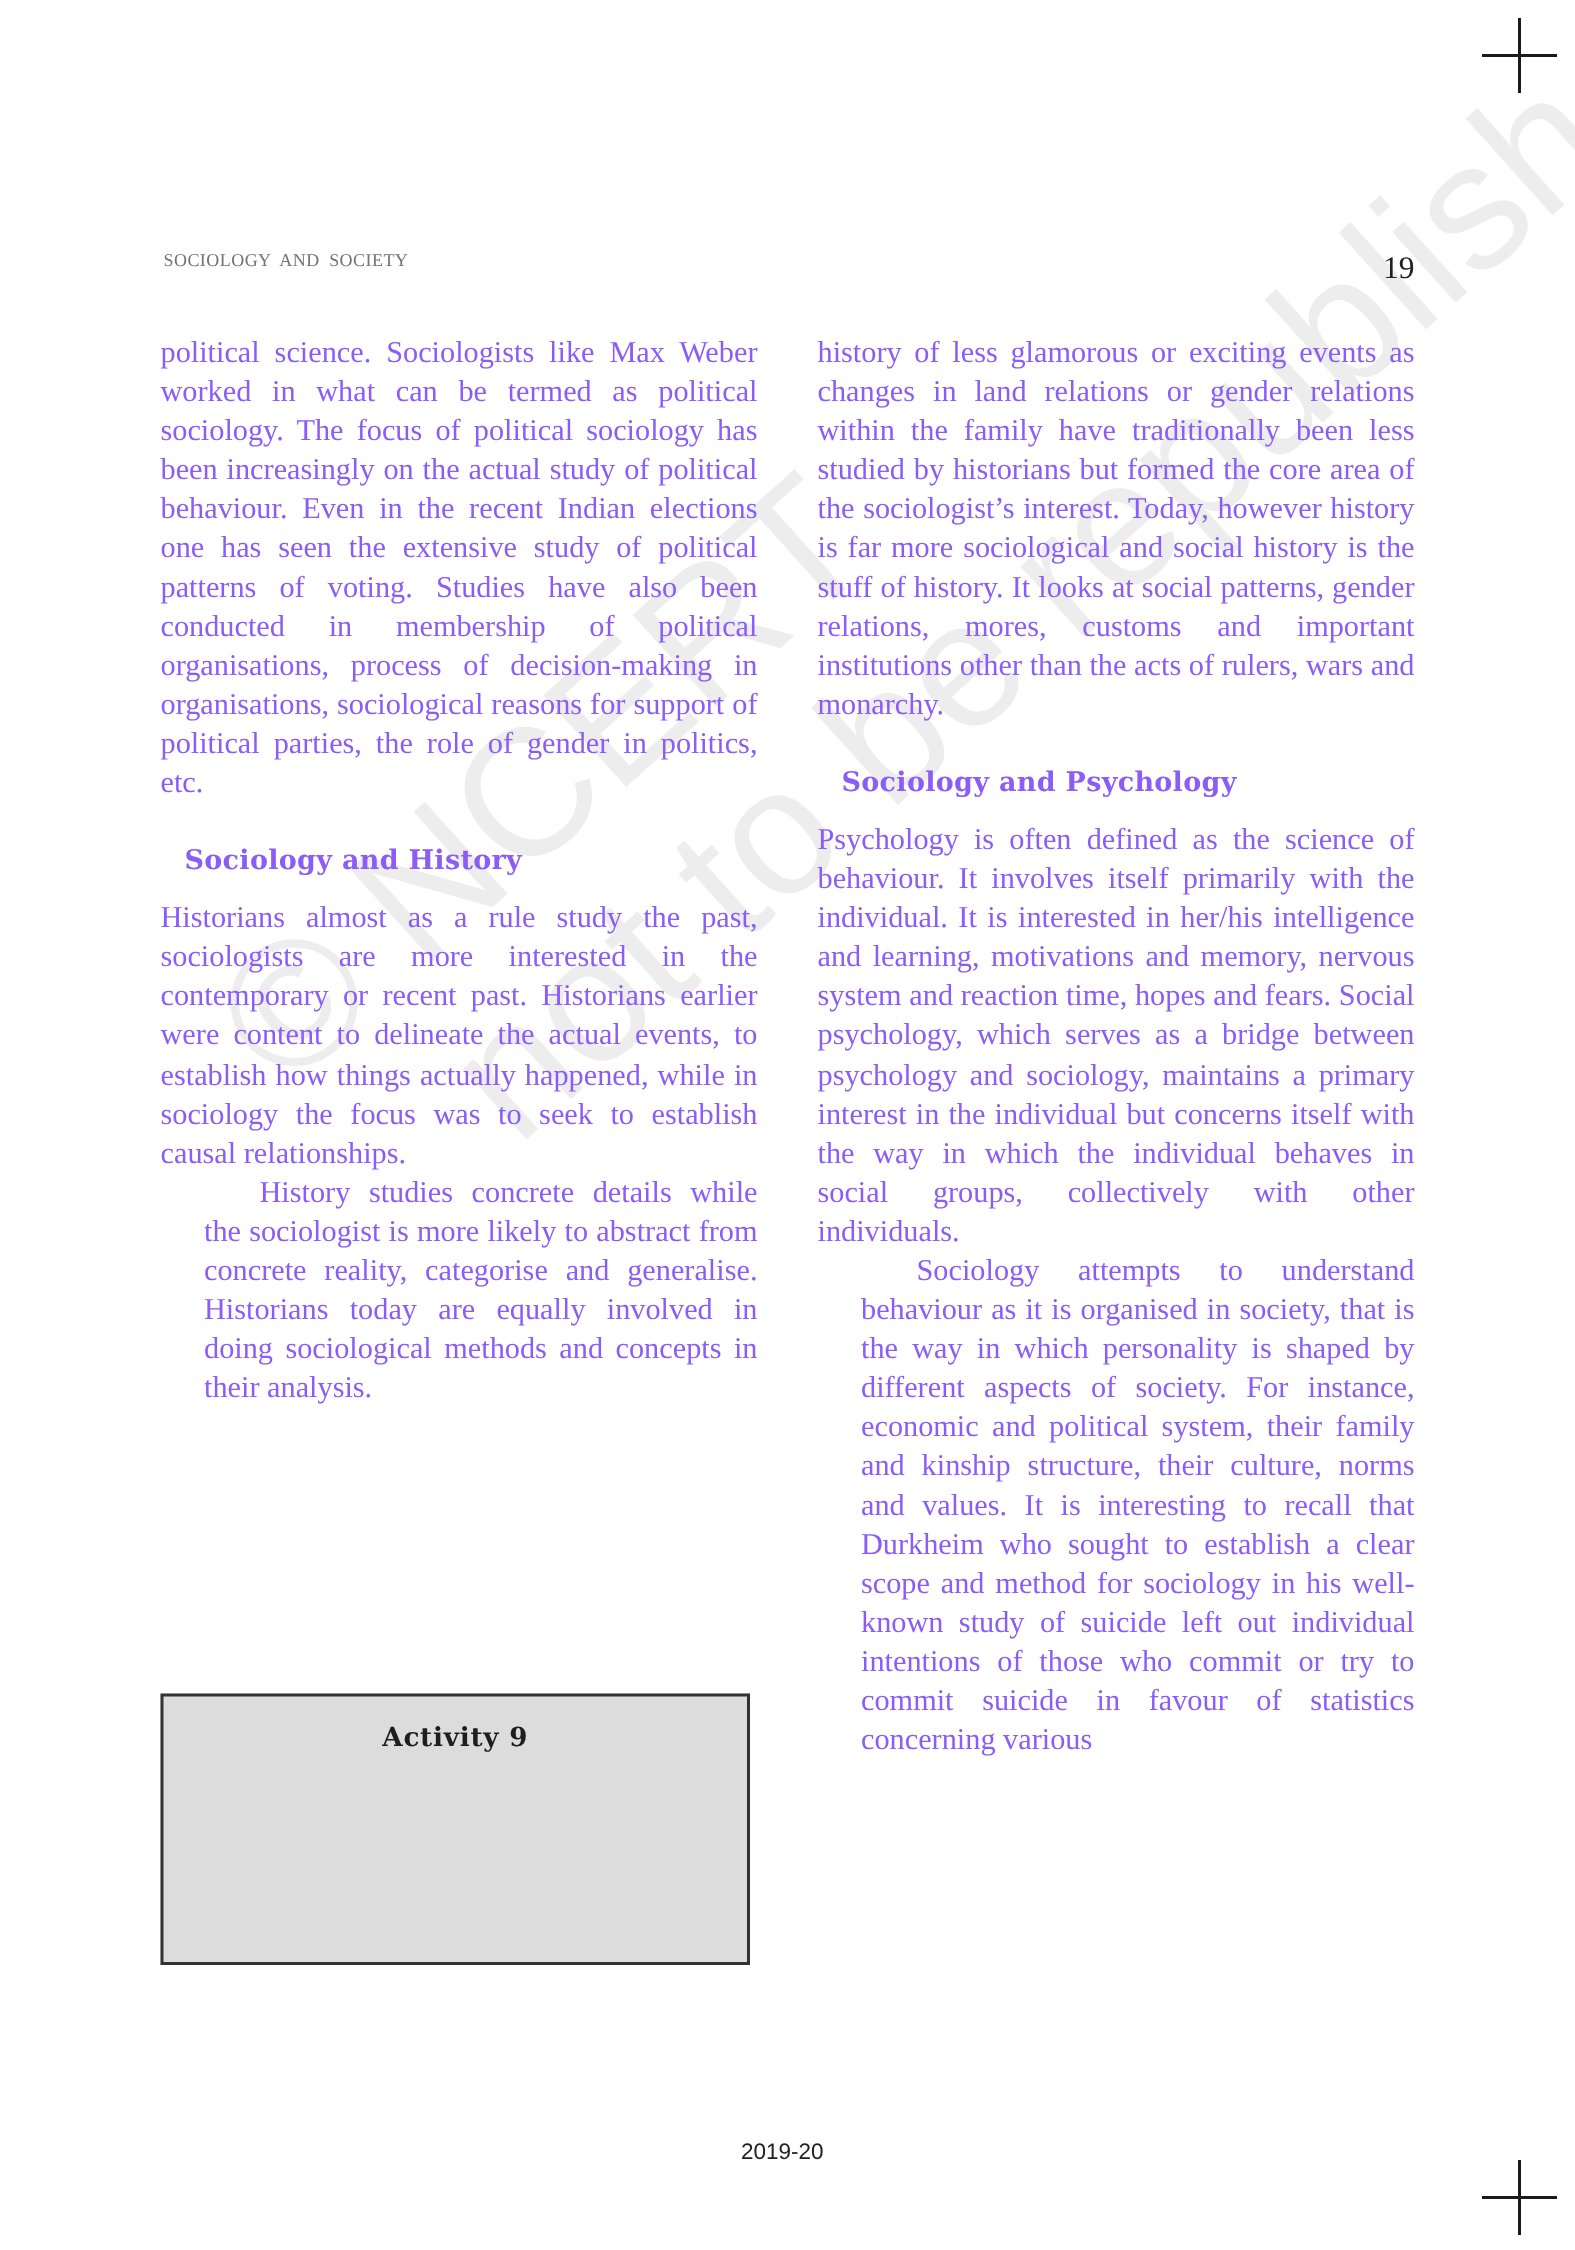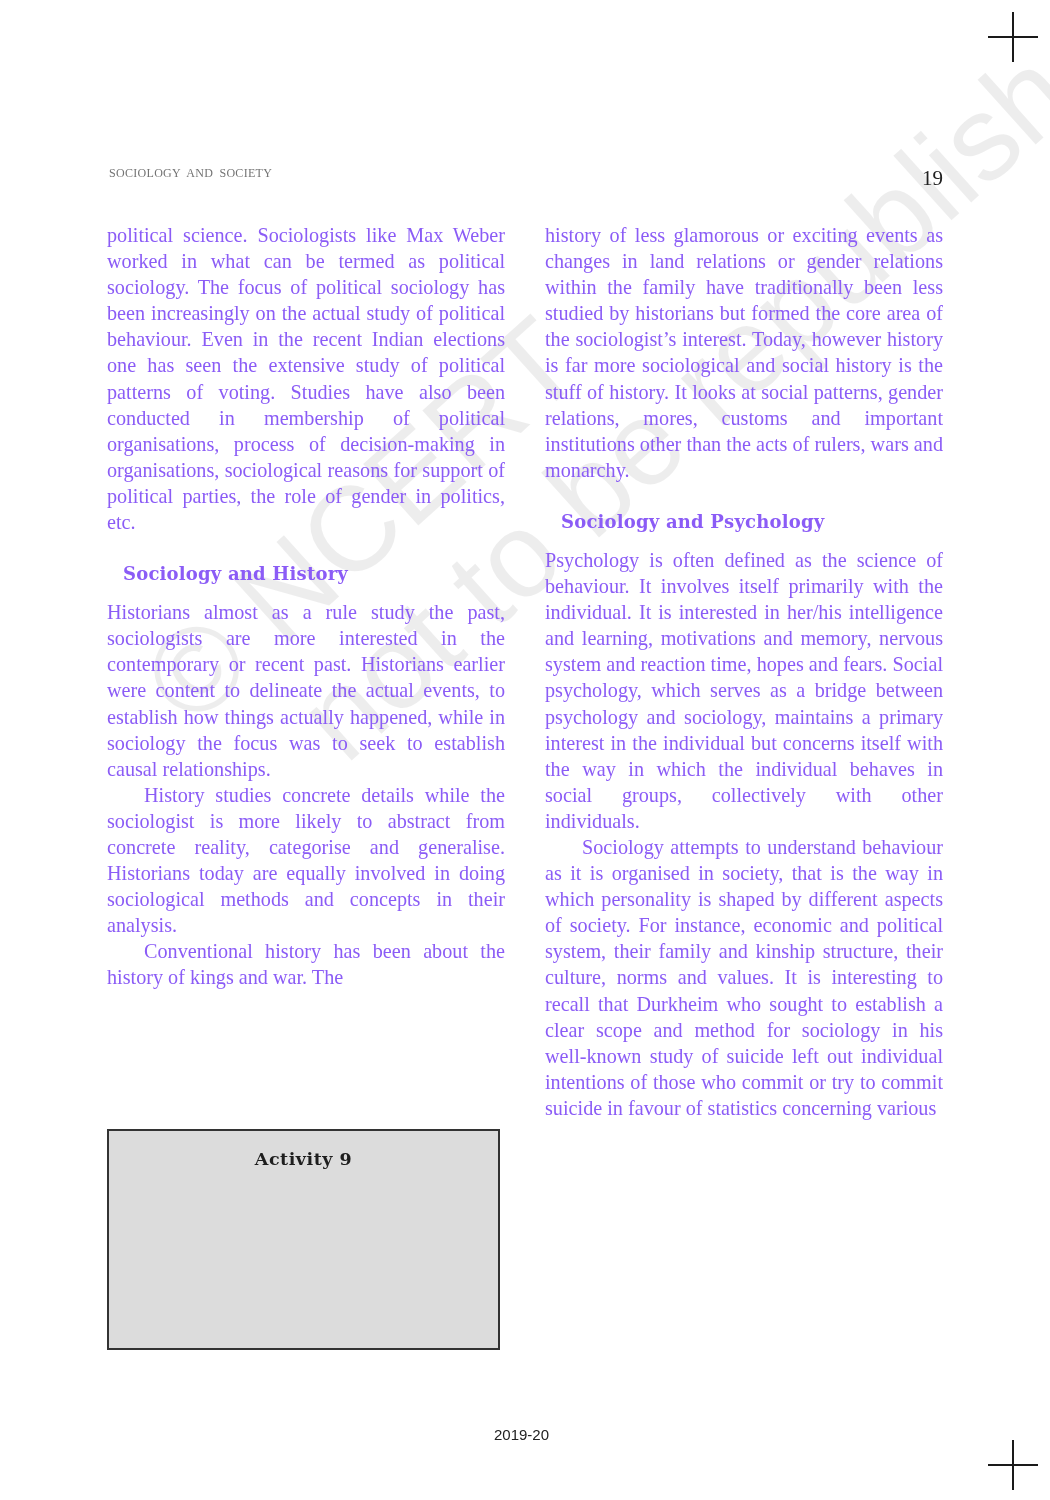--- a/index.html
+++ b/index.html
@@ -12,26 +12,26 @@
   .crop-bottom { left: 988px; top: 1440px; }
 
   .running-head { position: absolute; left: 109px; top: 166px; font-family: "Liberation Serif", serif; font-size: 12px; letter-spacing: 0.3px; color: #737373; word-spacing: 3px; }
   .page-number { position: absolute; left: 922px; top: 166px; font-family: "Liberation Serif", serif; font-size: 21px; color: #222; }
 
   .col { position: absolute; width: 398px; font-family: "Liberation Serif", serif; font-size: 20.2px; line-height: 26.1px; text-align: justify; color: #8b5cf6; }
   .col-left { left: 107px; top: 222px; }
   .col-right { left: 545px; top: 222px; }
 
   .col p { margin: 0; text-align-last: left; }
-  .col p.indent { text-indent: 37px; }
+  .col p.indent { text-indent: 37px; margin-left: 29px; }
   .col h3 { margin: 16px; font-family: "DejaVu Serif", serif; font-weight: bold; font-size: 18px; line-height: 26px; letter-spacing: 0.2px; }
   .col-left h3 { margin-top: 26px; margin-bottom: 12px; }
   .col-right h3 { margin-top: 26px; margin-bottom: 12px; }
 
-  .activity-box { position: absolute; left: 107px; top: 1129px; width: 393px; height: 221px; background: #dcdcdc; border: 2px solid #333; box-sizing: border-box; }
+  .activity-box { position: absolute; left: 107px; top: 1129px; width: 393px; height: 181px; background: #dcdcdc; border: 2px solid #333; box-sizing: border-box; }
   .activity-title { margin-top: 18px; text-align: center; font-family: "DejaVu Serif", serif; font-weight: bold; font-size: 17.5px; letter-spacing: 0.5px; }
   .activity-text { margin: 14px 22px 0 22px; font-family: "Liberation Serif", serif; font-size: 19.2px; line-height: 27.5px; text-align: justify; text-align-last: left; letter-spacing: 0.6px; color: #222; }
 
   .footer-year { position: absolute; left: 494px; top: 1426px; font-family: "Liberation Sans", sans-serif; font-size: 15px; color: #222; text-align: right; }
 
   .watermark { position: absolute; left: 120px; top: 650px; width: 900px; transform: rotate(-42deg); transform-origin: left top; font-family: "Liberation Sans", sans-serif; font-size: 120px; line-height: 130px; color: rgba(0,0,0,0.07); pointer-events: none; white-space: nowrap; }
   .watermark .wm-line2 { display: block; margin-left: 90px; }
 </style>
 </head>
 <body>
@@ -44,21 +44,20 @@
 </div>
 
 <div class="running-head">SOCIOLOGY AND SOCIETY</div>
 <div class="page-number">19</div>
 
 <div class="col col-left">
   <p>political science. Sociologists like Max Weber worked in what can be termed as political sociology. The focus of political sociology has been increasingly on the actual study of political behaviour. Even in the recent Indian elections one has seen the extensive study of political patterns of voting. Studies have also been conducted in membership of political organisations, process of decision-making in organisations, sociological reasons for support of political parties, the role of gender in politics, etc.</p>
   <h3>Sociology and History</h3>
   <p>Historians almost as a rule study the past, sociologists are more interested in the contemporary or recent past. Historians earlier were content to delineate the actual events, to establish how things actually happened, while in sociology the focus was to seek to establish causal relationships.</p>
   <p class="indent">History studies concrete details while the sociologist is more likely to abstract from concrete reality, categorise and generalise. Historians today are equally involved in doing sociological methods and concepts in their analysis.</p>
-  <p class="indent">Conventional history has been about the history of kings and war. The</p>
 </div>
 
 <div class="activity-box">
   <div class="activity-title">Activity 9</div>
 </div>
 
 <div class="col col-right">
   <p>history of less glamorous or exciting events as changes in land relations or gender relations within the family have traditionally been less studied by historians but formed the core area of the sociologist’s interest. Today, however history is far more sociological and social history is the stuff of history. It looks at social patterns, gender relations, mores, customs and important institutions other than the acts of rulers, wars and monarchy.</p>
   <h3>Sociology and Psychology</h3>
   <p>Psychology is often defined as the science of behaviour. It involves itself primarily with the individual. It is interested in her/his intelligence and learning, motivations and memory, nervous system and reaction time, hopes and fears. Social psychology, which serves as a bridge between psychology and sociology, maintains a primary interest in the individual but concerns itself with the way in which the individual behaves in social groups, collectively with other individuals.</p>

